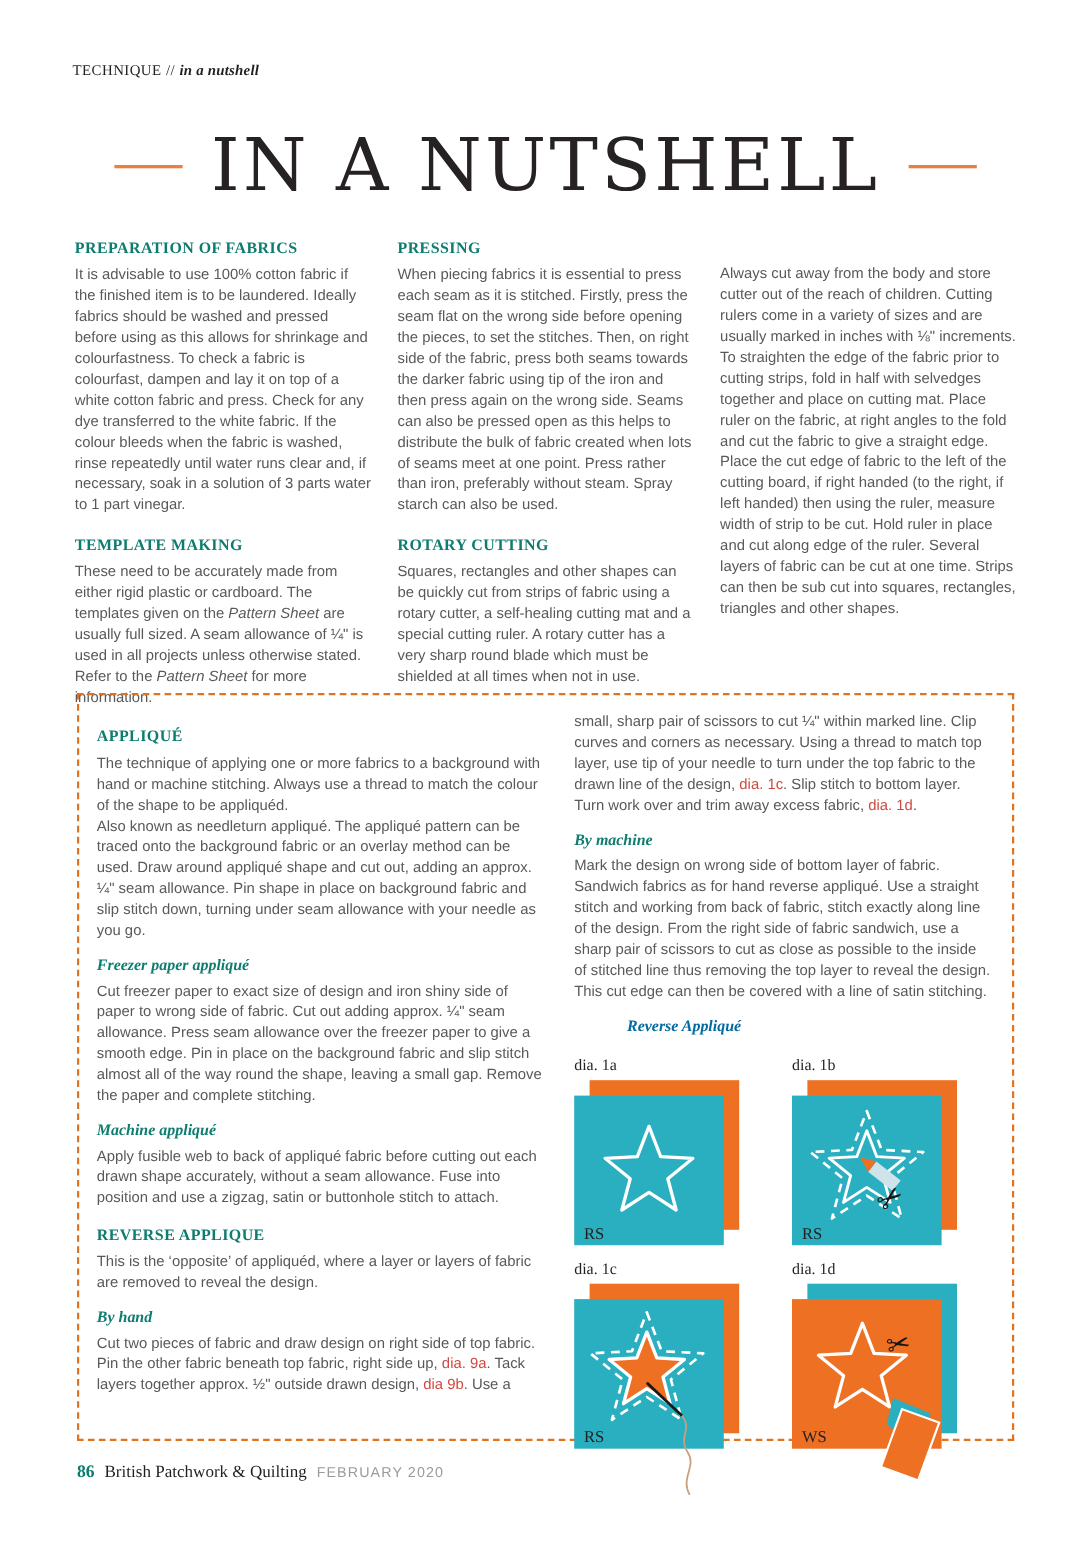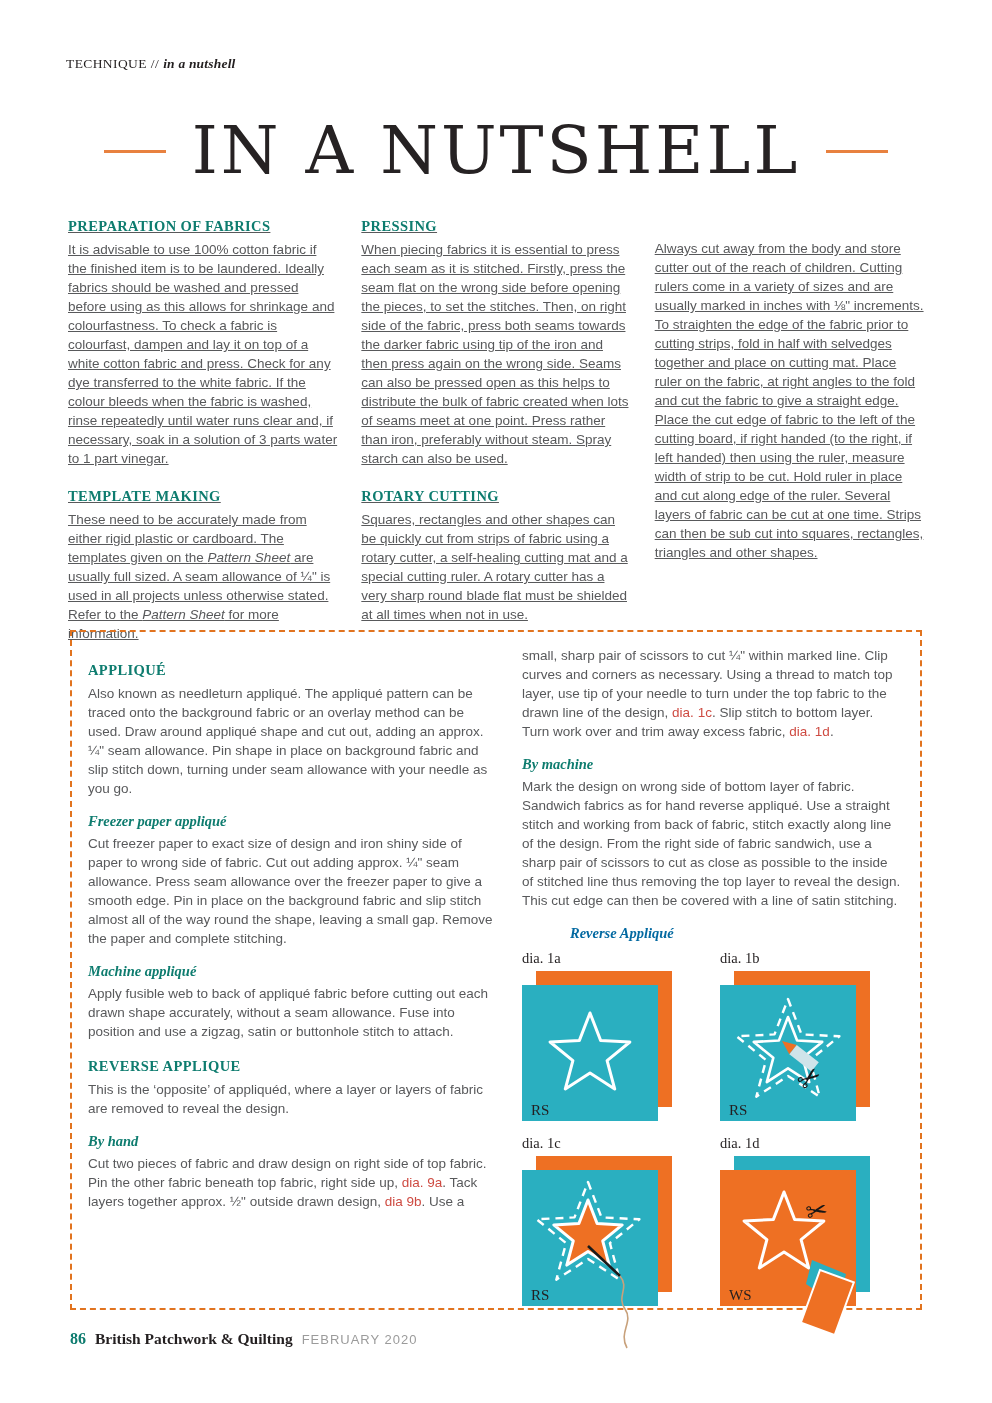--- a/index.html
+++ b/index.html
@@ -14,51 +14,51 @@
 
   
   .title-row{position:absolute;top:118px;left:0;width:100%;display:flex;align-items:center;
              justify-content:center;gap:26px;}
   .title-rule{width:62px;height:3px;background:#e8813f;flex:0 0 auto;}
   .big-title{font-family:"DejaVu Serif",serif;font-size:66px;line-height:1;color:#262223;
              letter-spacing:3px;white-space:nowrap;}
 
   
   .cols{position:absolute;top:218px;left:68px;width:856px;display:grid;
-        grid-template-columns:1fr 1fr 1fr;column-gap:24px;text-decoration:underline;}
+        grid-template-columns:1fr 1fr 1fr;column-gap:24px;}
   .section-heading{font-family:"Liberation Serif",serif;font-weight:700;font-size:14.5px;
                    color:#0e7c6f;letter-spacing:.4px;margin:0 0 5px 0;}
   .body{font-size:13.5px;line-height:19px;color:#58595b;margin:0;}
   .section{margin-bottom:20px;}
   .col3-pad{padding-top:21px;}
   .it{font-style:italic;}
   .ref{color:#ce4a41;}
 
   
   .applique-box{position:absolute;left:70px;top:630px;width:852px;height:680px;
                 box-sizing:border-box;border:2px dashed #e1731f;padding:14px 18px 10px 16px;
                 display:grid;grid-template-columns:408px 1fr;column-gap:26px;}
   .subhead{font-family:"Liberation Serif",serif;font-style:italic;font-weight:700;
            font-size:14.5px;color:#0e7c6f;margin:15px 0 4px 0;}
   .subhead.black{color:#0369a1;margin-left:48px;}
   .box-heading{font-family:"Liberation Serif",serif;font-weight:700;font-size:14.5px;
                color:#0e7c6f;letter-spacing:.4px;margin:16px 0 5px 0;}
   .box-heading.second{margin-top:17px;}
 
   
-  .dia-grid{display:grid;grid-template-columns:172px 172px;column-gap:26px;row-gap:12px;margin-top:8px;}
+  .dia-grid{display:grid;grid-template-columns:172px 172px;column-gap:26px;row-gap:12px;margin-top:19px;}
   .dia-label{font-family:"Liberation Serif",serif;font-size:14.5px;color:#231f20;margin:0 0 4px 0;}
   .dia svg{overflow:visible;display:block;}
   .corner-label{font-family:"Liberation Serif",serif;font-size:15px;fill:#231f20;}
   .scissors{font-family:"DejaVu Sans",sans-serif;fill:#161616;}
 
   
   .footer{position:absolute;left:70px;top:1330px;display:flex;align-items:baseline;gap:9px;}
   .page-num{font-family:"Liberation Serif",serif;font-weight:700;font-size:16px;color:#0e7c6f;}
-  .mag-name{font-family:"Liberation Serif",serif;font-weight:700;font-size:15.5px;color:#231f20;}
+  .mag-name{font-family:"Liberation Serif",serif;font-weight:400;font-size:15.5px;color:#231f20;}
   .issue-date{font-size:13px;color:#9b9b9b;letter-spacing:1px;}
 </style>
 </head>
 <body>
 
 <div class="page">
 
   <div class="eyebrow">
     <span>TECHNIQUE</span><span class="slash">//</span><span class="sub">in a nutshell</span>
   </div>
@@ -80,31 +80,32 @@
         <p class="body"><span>These need to be accurately made from either rigid plastic or cardboard. The templates given on the </span><span class="it">Pattern Sheet</span><span> are usually full sized. A seam allowance of ¼" is used in all projects unless otherwise stated. Refer to the </span><span class="it">Pattern Sheet</span><span> for more information.</span></p>
       </div>
     </div>
     <div>
       <div class="section">
         <h3 class="section-heading">PRESSING</h3>
         <p class="body">When piecing fabrics it is essential to press each seam as it is stitched. Firstly, press the seam flat on the wrong side before opening the pieces, to set the stitches. Then, on right side of the fabric, press both seams towards the darker fabric using tip of the iron and then press again on the wrong side. Seams can also be pressed open as this helps to distribute the bulk of fabric created when lots of seams meet at one point. Press rather than iron, preferably without steam. Spray starch can also be used.</p>
       </div>
       <div class="section">
         <h3 class="section-heading">ROTARY CUTTING</h3>
-        <p class="body">Squares, rectangles and other shapes can be quickly cut from strips of fabric using a rotary cutter, a self-healing cutting mat and a special cutting ruler. A rotary cutter has a very sharp round blade flat must be shielded at all times when not in use.</p>
+        <p class="body">Squares, rectangles and other shapes can be quickly cut from strips of fabric using a rotary cutter, a self-healing cutting mat and a special cutting ruler. A rotary cutter has a very sharp round blade which must be shielded at all times when not in use.</p>
       </div>
     </div>
     <div class="col3-pad">
       <p class="body">Always cut away from the body and store cutter out of the reach of children. Cutting rulers come in a variety of sizes and are usually marked in inches with ⅛" increments. To straighten the edge of the fabric prior to cutting strips, fold in half with selvedges together and place on cutting mat. Place ruler on the fabric, at right angles to the fold and cut the fabric to give a straight edge. Place the cut edge of fabric to the left of the cutting board, if right handed (to the right, if left handed) then using the ruler, measure width of strip to be cut. Hold ruler in place and cut along edge of the ruler. Several layers of fabric can be cut at one time. Strips can then be sub cut into squares, rectangles, triangles and other shapes.</p>
     </div>
   </div>
 
   <div class="applique-box">
     <div>
       <h3 class="box-heading">APPLIQUÉ</h3>
+      <p class="body">The technique of applying one or more fabrics to a background with hand or machine stitching. Always use a thread to match the colour of the shape to be appliquéd.</p>
 
       <p class="body">Also known as needleturn appliqué. The appliqué pattern can be traced onto the background fabric or an overlay method can be used. Draw around appliqué shape and cut out, adding an approx. ¼" seam allowance. Pin shape in place on background fabric and slip stitch down, turning under seam allowance with your needle as you go.</p>
 
       <div class="subhead">Freezer paper appliqué</div>
       <p class="body">Cut freezer paper to exact size of design and iron shiny side of paper to wrong side of fabric. Cut out adding approx. ¼" seam allowance. Press seam allowance over the freezer paper to give a smooth edge. Pin in place on the background fabric and slip stitch almost all of the way round the shape, leaving a small gap. Remove the paper and complete stitching.</p>
 
       <div class="subhead">Machine appliqué</div>
       <p class="body">Apply fusible web to back of appliqué fabric before cutting out each drawn shape accurately, without a seam allowance. Fuse into position and use a zigzag, satin or buttonhole stitch to attach.</p>
 
       <h3 class="box-heading second">REVERSE APPLIQUE</h3>

